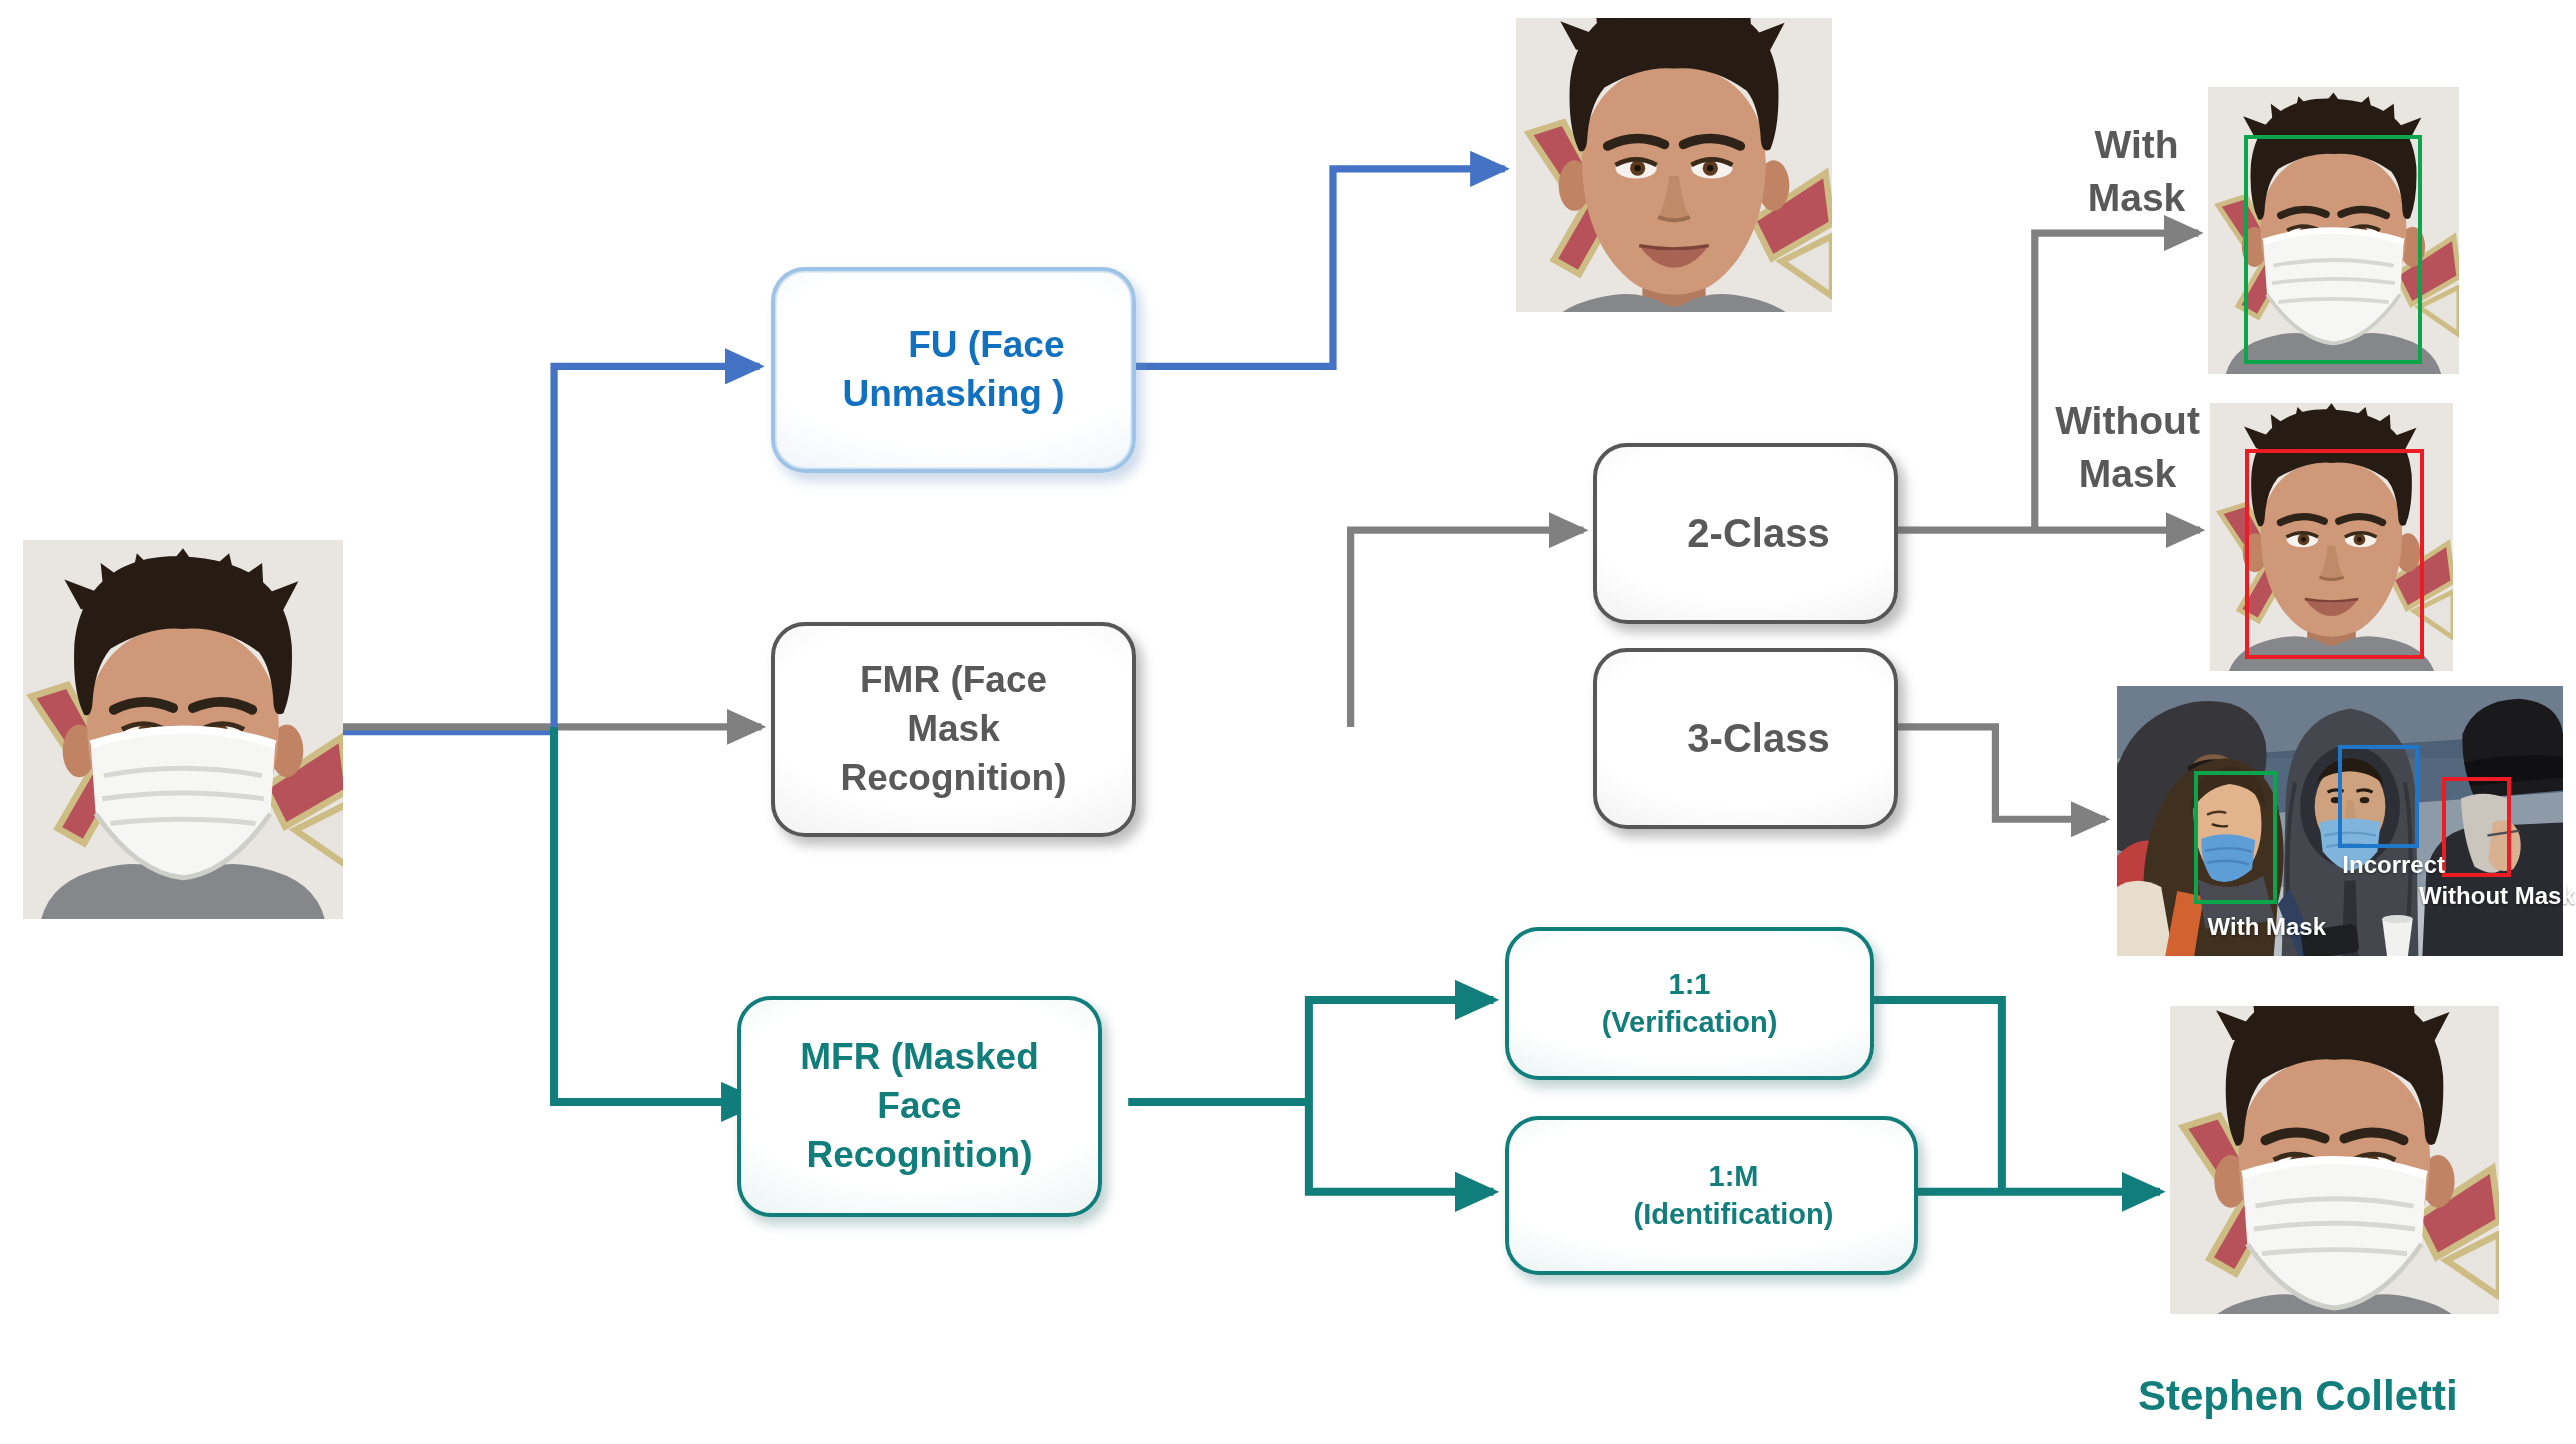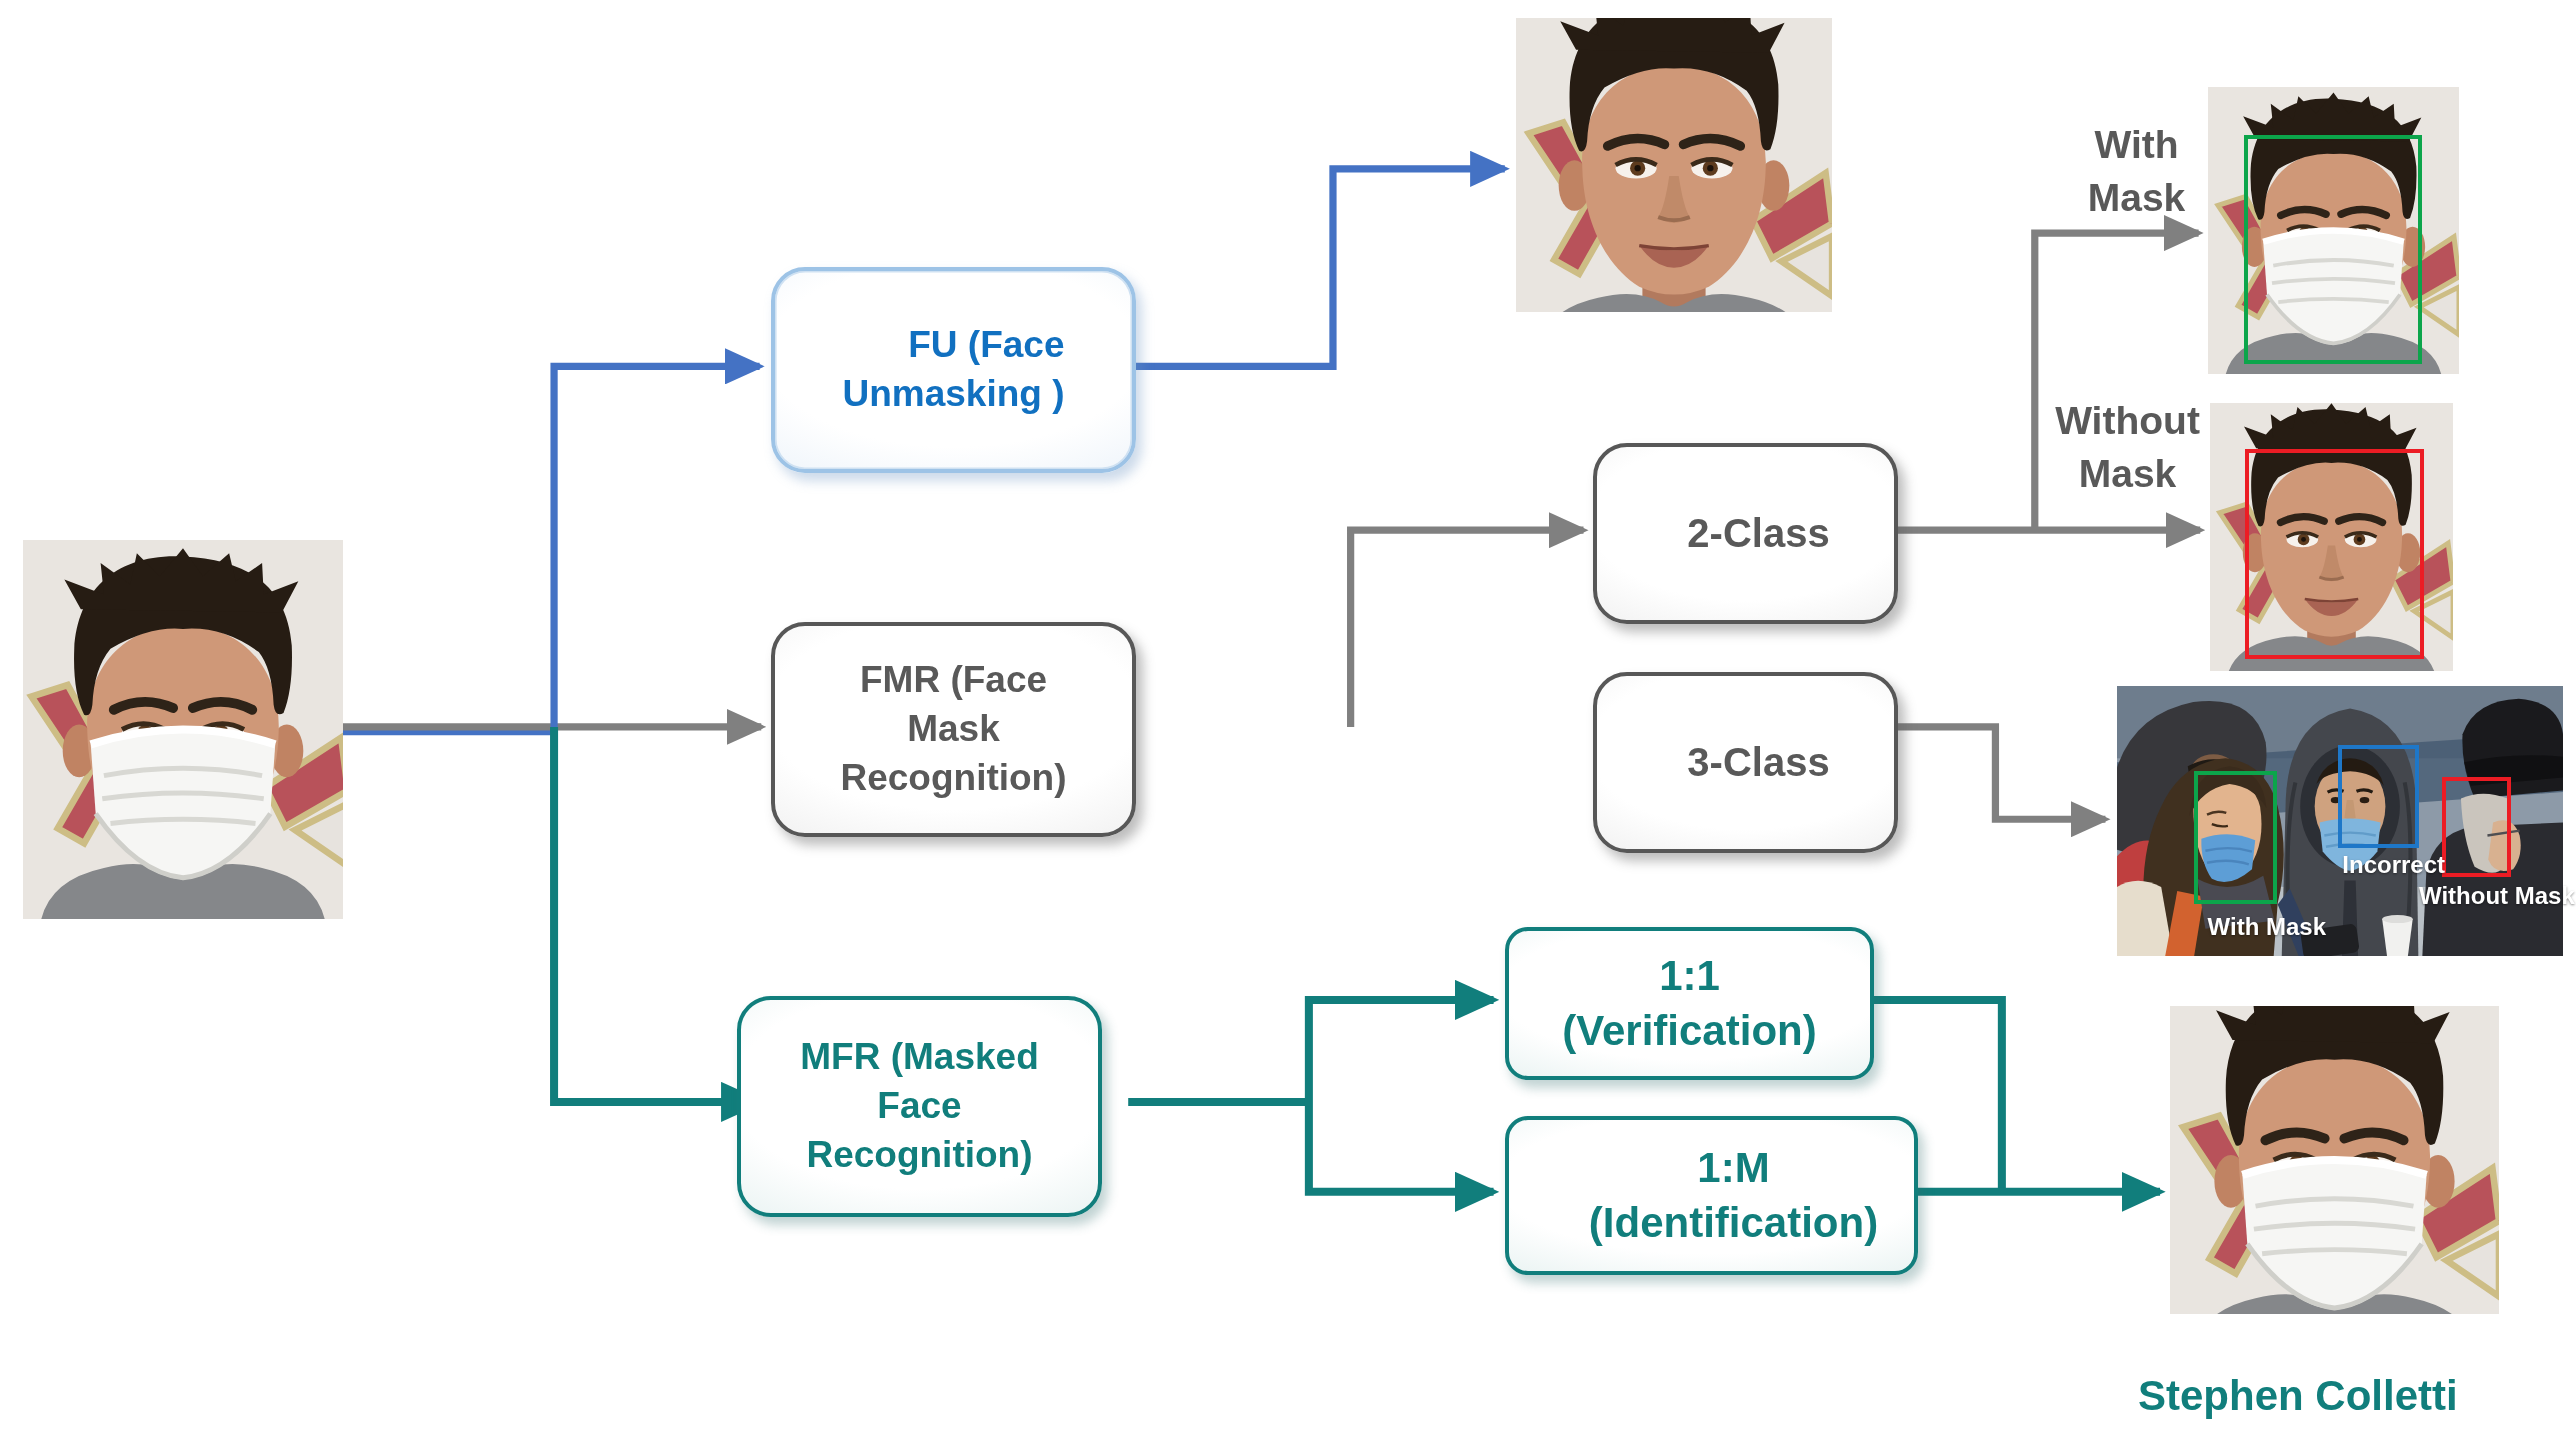--- a/index.html
+++ b/index.html
@@ -23,21 +23,21 @@
         background:radial-gradient(ellipse 95% 85% at 50% 42%, #ffffff 55%, #e9f1f9 100%);
         box-shadow:5.6px 7.2px 11.2px rgba(110,150,195,0.35), inset 0 0 0 1.6px #cfe1f2;font-size:39px;text-align:right;}
   .node--gray{border:4px solid var(--border_gray);color:var(--text_gray);
         background:radial-gradient(ellipse 95% 85% at 50% 42%, #ffffff 55%, #ececec 100%);
         box-shadow:6.4px 8px 11.2px rgba(90,90,90,0.40);}
   .node--teal{border:4px solid var(--border_teal);color:var(--text_teal);
         background:radial-gradient(ellipse 95% 85% at 50% 42%, #ffffff 55%, #e2efee 100%);
         box-shadow:5.6px 7.2px 10.4px rgba(50,110,110,0.30);}
   .node--task{font-size:37px;}
   .node--class{font-size:40px;padding-left:26px;}
-  .node--match{font-size:42px;line-height:1.3;border-radius:23px;}
+  .node--match{font-size:29px;line-height:1.3;}
 
   
   .photo-frame{position:absolute;z-index:2;overflow:visible;}
   .photo-frame > svg.photo{position:absolute;left:0;top:0;width:100%;height:100%;display:block;}
   .bbox{position:absolute;z-index:4;}
   .bbox--green{border:4.8px solid var(--bbox_green);}
   .bbox--blue{border:4.8px solid var(--bbox_blue);}
   .bbox--red{border:4.8px solid var(--bbox_red);}
 
   
@@ -224,21 +224,21 @@
   <div class="node node--gray node--task" style="left:771px;top:622px;width:357px;height:207px;">FMR (Face
 Mask
 Recognition)</div>
 
   <div class="node node--teal node--task" style="left:737px;top:996px;width:357px;height:213px;">MFR (Masked
 Face
 Recognition)</div>
 
   <div class="node node--gray node--class" style="left:1593px;top:443px;width:271px;height:173px;">2-Class</div>
 
-  <div class="node node--gray node--class" style="left:1593px;top:672px;width:271px;height:173px;">3-Class</div>
+  <div class="node node--gray node--class" style="left:1593px;top:648px;width:271px;height:173px;">3-Class</div>
 
   <div class="node node--teal node--match" style="left:1505px;top:927px;width:361px;height:145px;">1:1
 (Verification)</div>
 
   <div class="node node--teal node--match" style="left:1505px;top:1116px;width:361px;height:151px;padding-left:44px;">1:M
 (Identification)</div>
 
   <div class="branch-label" style="left:2040px;top:119px;width:193px;">With
 Mask</div>
 

